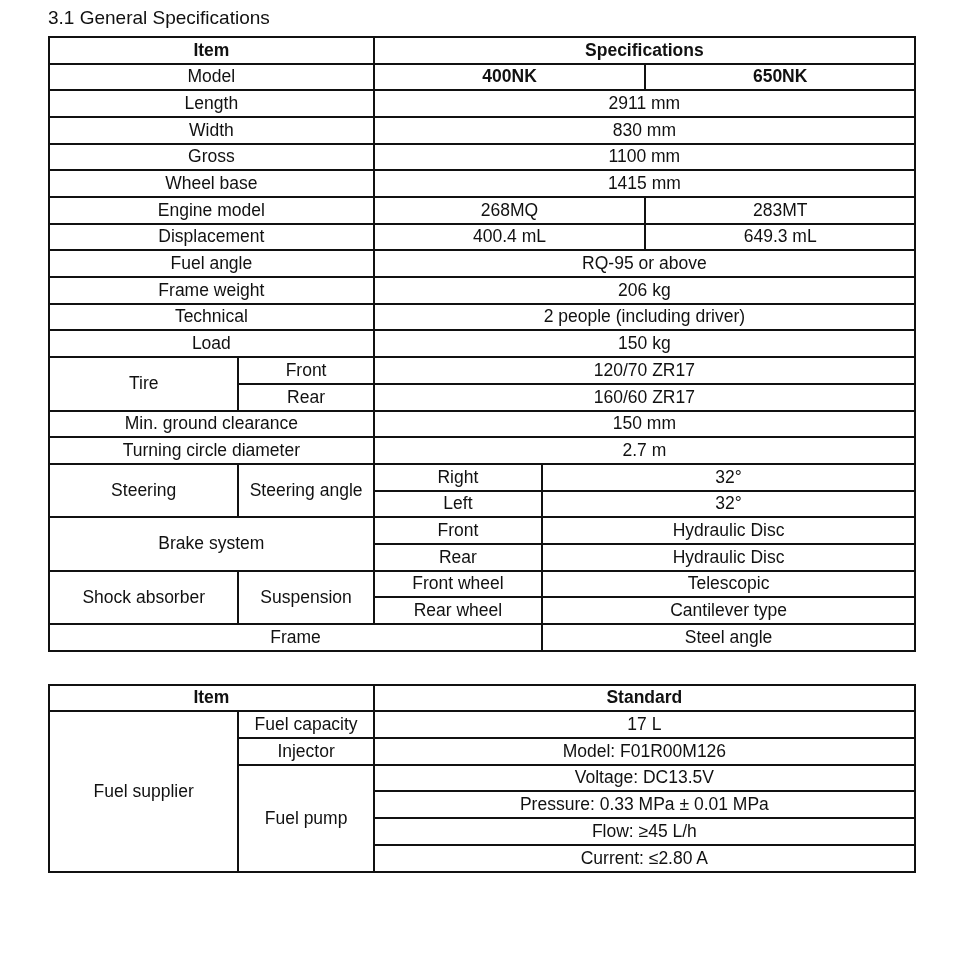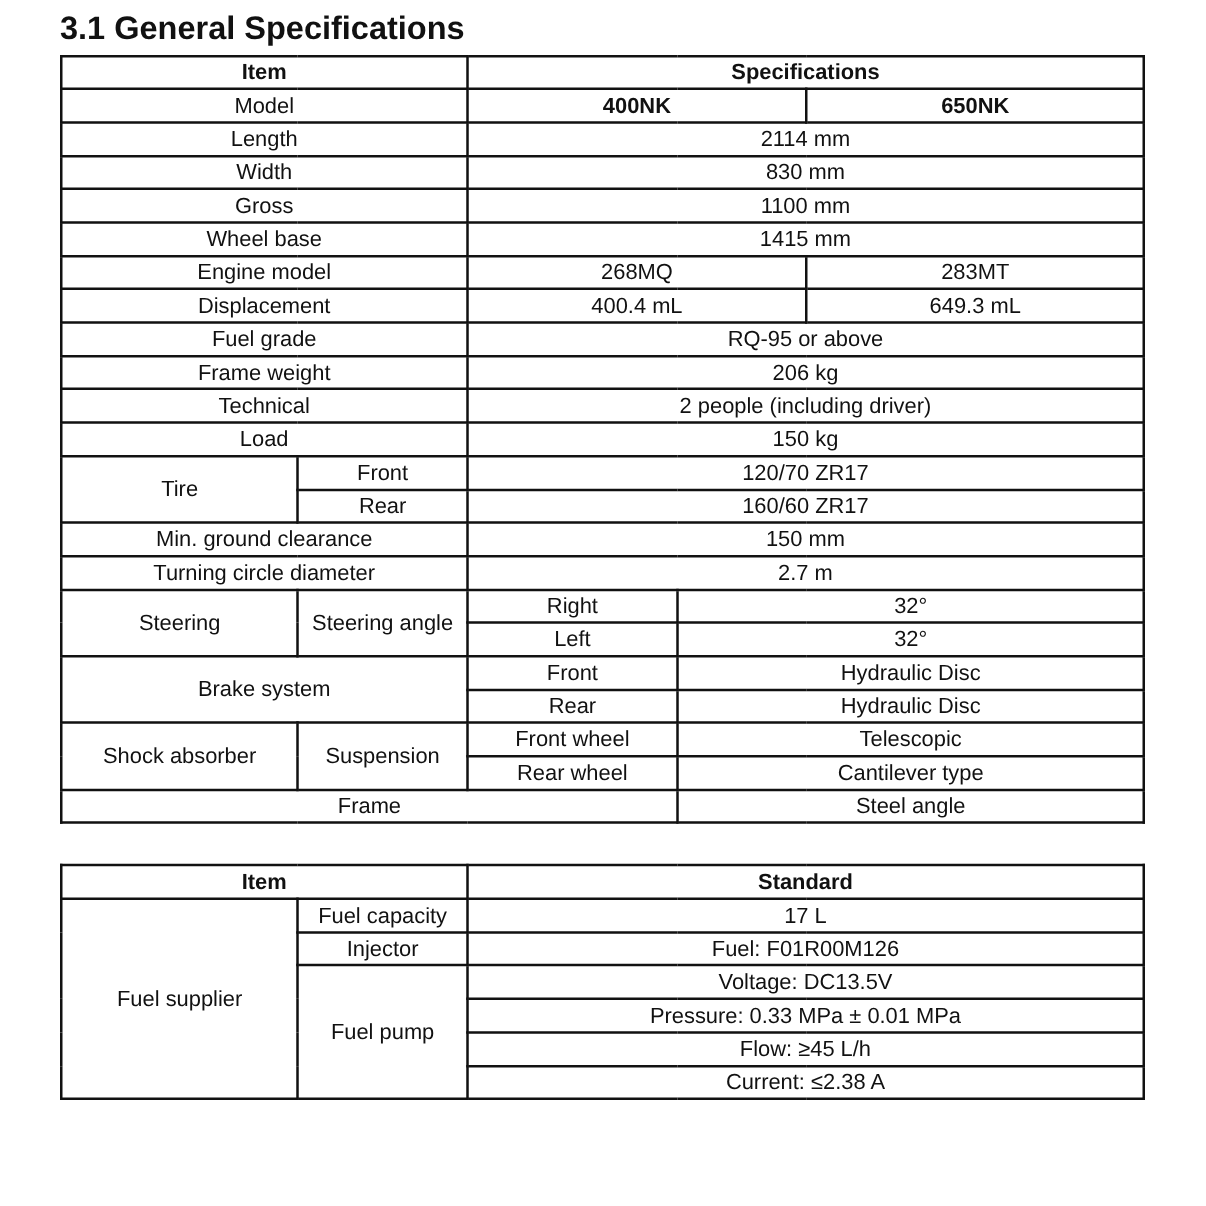--- a/index.html
+++ b/index.html
@@ -22,22 +22,22 @@
     font-weight: bold;
     letter-spacing: 0.2px;
     padding-bottom: 6px;
     border-bottom: 4px solid #111111;
     width: 864px;
     box-sizing: border-box;
     margin: 0 0 22px 0;
     line-height: 1.1;
   }
   .section-heading {
-    font-size: 26px;
-    font-weight: bold;
+    font-size: 19px;
+    font-weight: normal;
     margin: 0 0 7px 0;
     line-height: 1.1;
   }
   table.spec {
     border-collapse: collapse;
     table-layout: fixed;
     width: 868px;
     padding-left: 40px;
   }
   table.spec td, table.spec th {
@@ -83,21 +83,21 @@
         <td colspan="2" class="bold">Item</td>
         <td colspan="3" class="bold">Specifications</td>
       </tr>
       <tr>
         <td colspan="2" class="left">Model</td>
         <td colspan="2" class="bold">400NK</td>
         <td class="bold">650NK</td>
       </tr>
       <tr>
         <td colspan="2" class="left">Length</td>
-        <td colspan="3">2114 mm</td>
+        <td colspan="3">2911 mm</td>
       </tr>
       <tr>
         <td colspan="2" class="left">Width</td>
         <td colspan="3">830 mm</td>
       </tr>
       <tr>
         <td colspan="2" class="left">Gross</td>
         <td colspan="3">1100 mm</td>
       </tr>
       <tr>
@@ -108,21 +108,21 @@
         <td colspan="2" class="left">Engine model</td>
         <td colspan="2">268MQ</td>
         <td>283MT</td>
       </tr>
       <tr>
         <td colspan="2" class="left">Displacement</td>
         <td colspan="2">400.4 mL</td>
         <td>649.3 mL</td>
       </tr>
       <tr>
-        <td colspan="2" class="left">Fuel grade</td>
+        <td colspan="2" class="left">Fuel angle</td>
         <td colspan="3">RQ-95 or above</td>
       </tr>
       <tr>
         <td colspan="2" class="left">Frame weight</td>
         <td colspan="3">206 kg</td>
       </tr>
       <tr>
         <td colspan="2" class="left">Technical</td>
         <td colspan="3">2 people (including driver)</td>
       </tr>
@@ -198,31 +198,31 @@
         <td colspan="2" class="bold">Item</td>
         <td colspan="3" class="bold">Standard</td>
       </tr>
       <tr>
         <td rowspan="6" class="left">Fuel supplier</td>
         <td class="left">Fuel capacity</td>
         <td colspan="3">17 L</td>
       </tr>
       <tr>
         <td class="left">Injector</td>
-        <td colspan="3">Fuel: F01R00M126</td>
+        <td colspan="3">Model: F01R00M126</td>
       </tr>
       <tr>
         <td rowspan="4" class="left">Fuel pump</td>
         <td colspan="3">Voltage: DC13.5V</td>
       </tr>
       <tr>
         <td colspan="3">Pressure: 0.33 MPa ± 0.01 MPa</td>
       </tr>
       <tr>
         <td colspan="3">Flow: ≥45 L/h</td>
       </tr>
       <tr>
-        <td colspan="3">Current: ≤2.38 A</td>
+        <td colspan="3">Current: ≤2.80 A</td>
       </tr>
     </tbody>
   </table>
 
 </div>
 
 </body></html>

